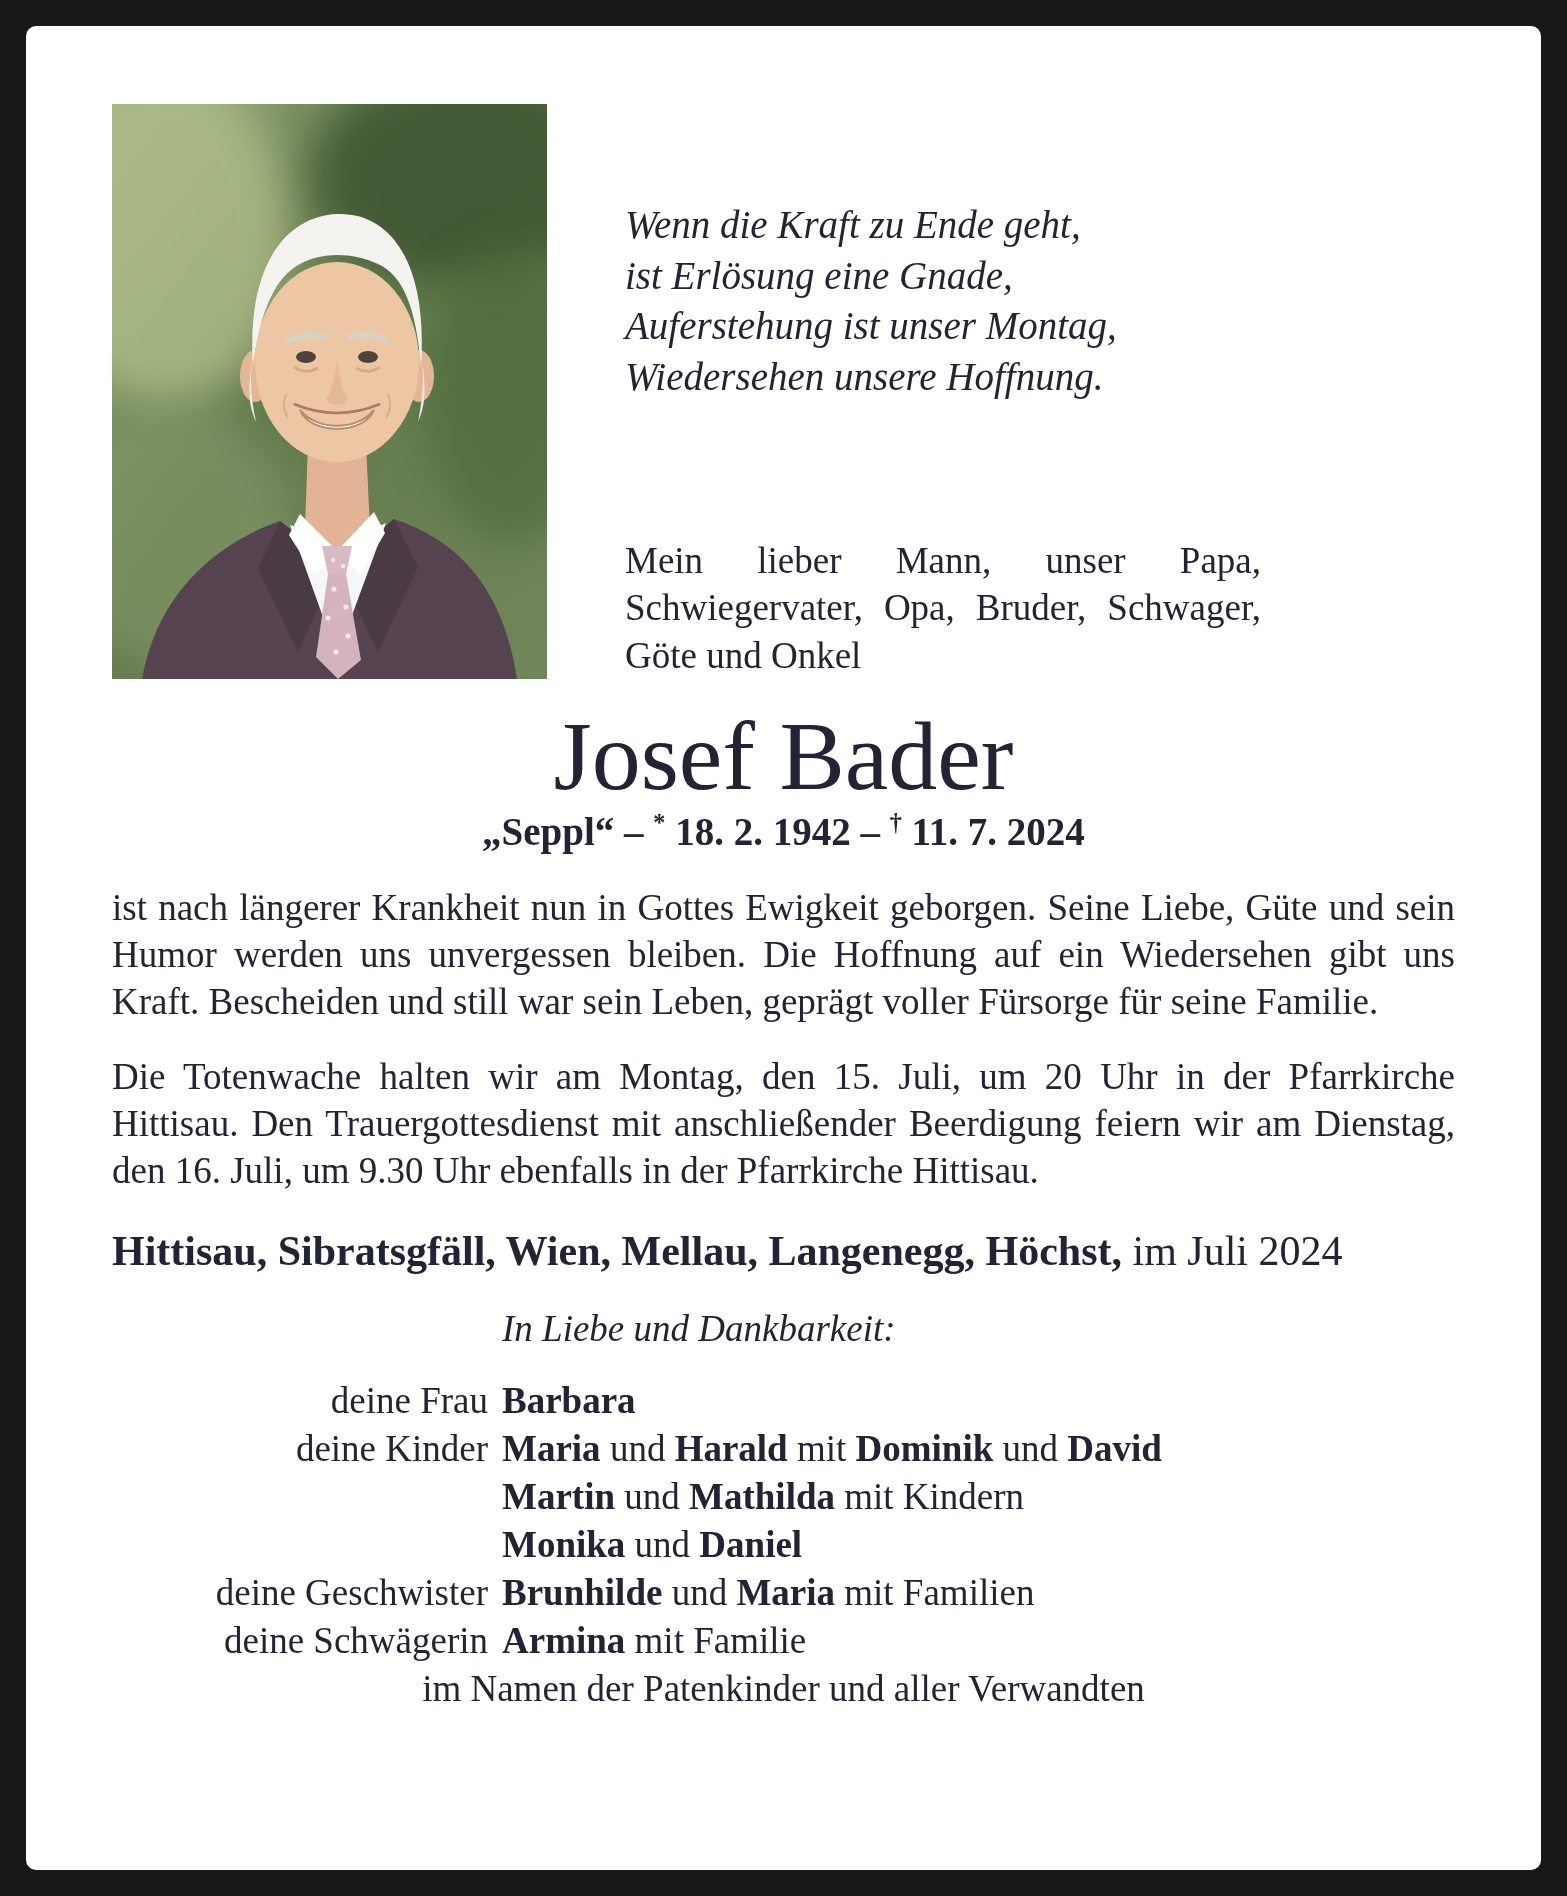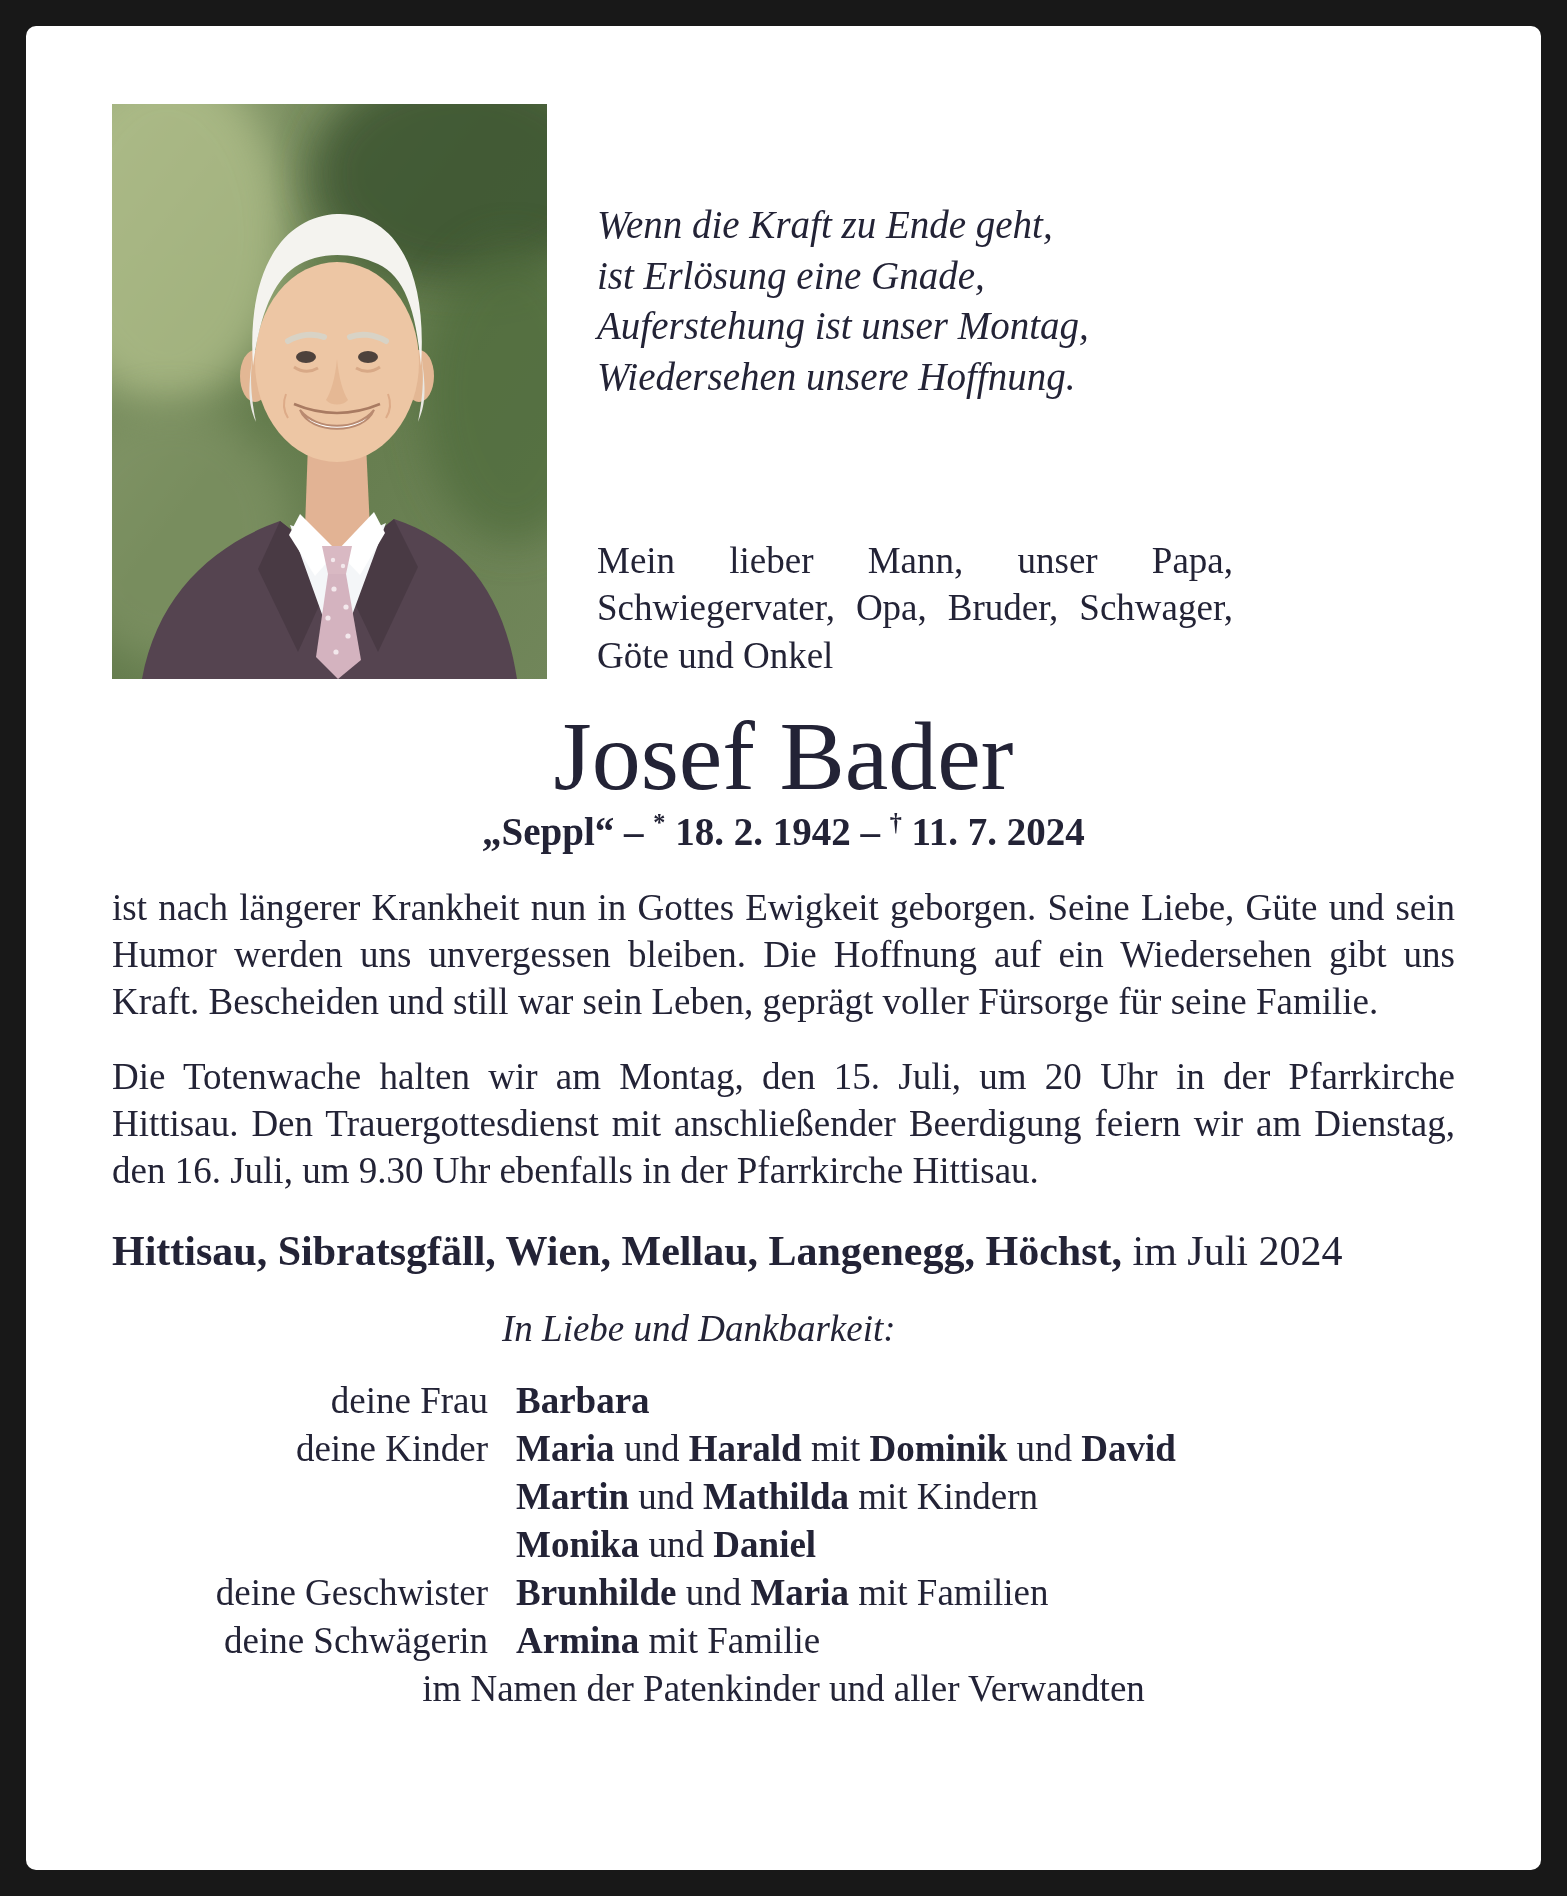--- a/index.html
+++ b/index.html
@@ -13,21 +13,21 @@
   .page {
     width:100%; height:100%;
     background:#ffffff;
     border-radius:10px;
     padding:78px 86px 56px 86px;
     overflow:hidden;
   }
   .top-section { display:flex; }
   .photo { width:435px; height:575px; flex:0 0 435px; background:#5d7549; }
   .photo svg { width:100%; height:100%; display:block; }
-  .right-col { flex:1; display:flex; flex-direction:column; padding-left:50px;gap:14px; }
+  .right-col { flex:1; display:flex; flex-direction:column; padding-left:78px;gap:14px; }
   .verse { margin-top:96px; font-style:italic; font-size:39px; line-height:1.3; }
   .intro {
     margin-top:auto;
     width:636px;
     font-size:37px; line-height:1.28;
     text-align:justify;
     hyphens:auto; -webkit-hyphens:auto;
   }
   .name { margin-top:26px; text-align:center; font-size:98px; line-height:1.05; font-weight:normal; }
   .dates { margin-top:0; text-align:center; font-weight:bold; font-size:39px; line-height:1.25; }
@@ -37,21 +37,21 @@
     font-size:37px; line-height:1.27;
     text-align:justify;
     hyphens:auto; -webkit-hyphens:auto;
   }
   .places { margin-top:30px; font-size:42px; line-height:1.27; }
   .gratitude { margin-top:28px; margin-left:390px; font-size:37px; line-height:1.27;font-style:italic; }
   .family-list {
     margin-top:24px;
     display:grid;
     grid-template-columns:376px 1fr;
-    column-gap:28px;
+    column-gap:14px;
     font-size:37px; line-height:1.3;
   }
   .family-label { text-align:right; white-space:nowrap; }
   .family-closing { grid-column:1 / -1; text-align:center; }
   .bold { font-weight:bold; }
 </style>
 </head>
 <body>
 
 <div class="frame">

